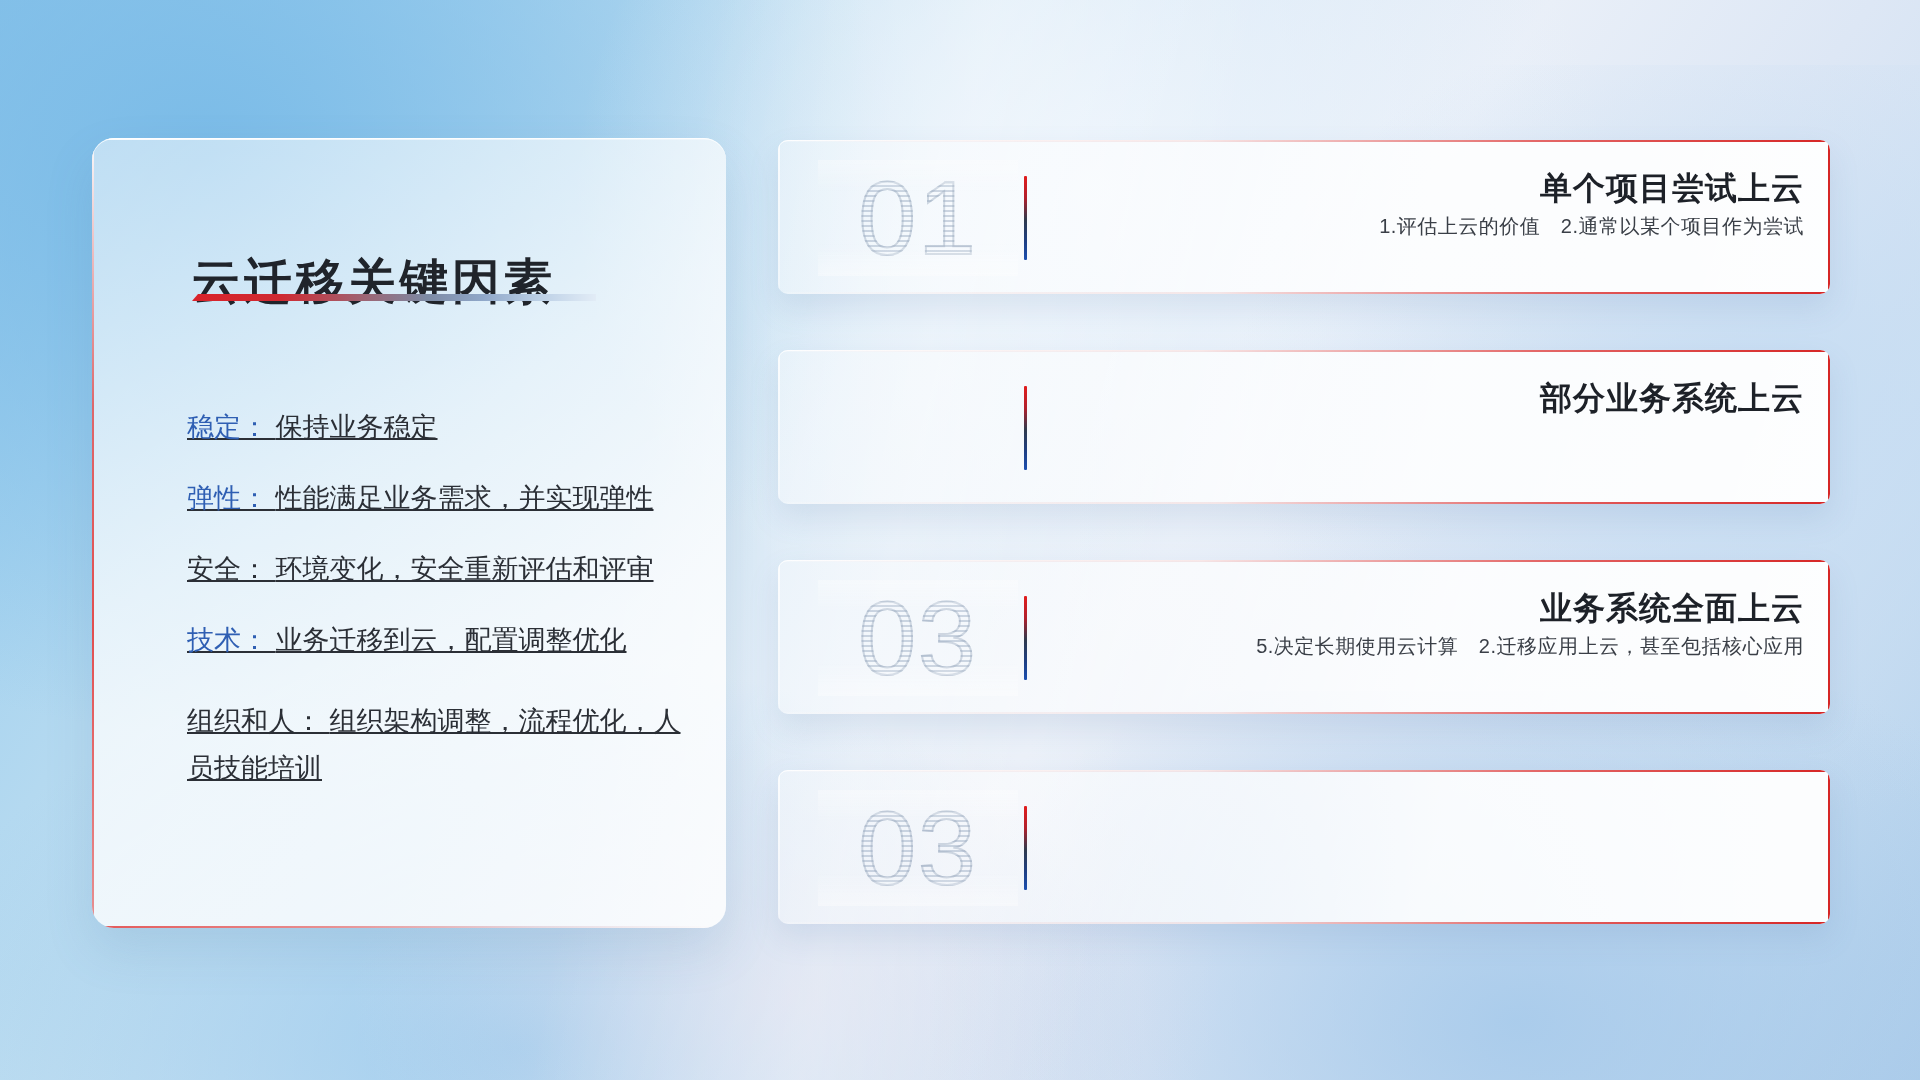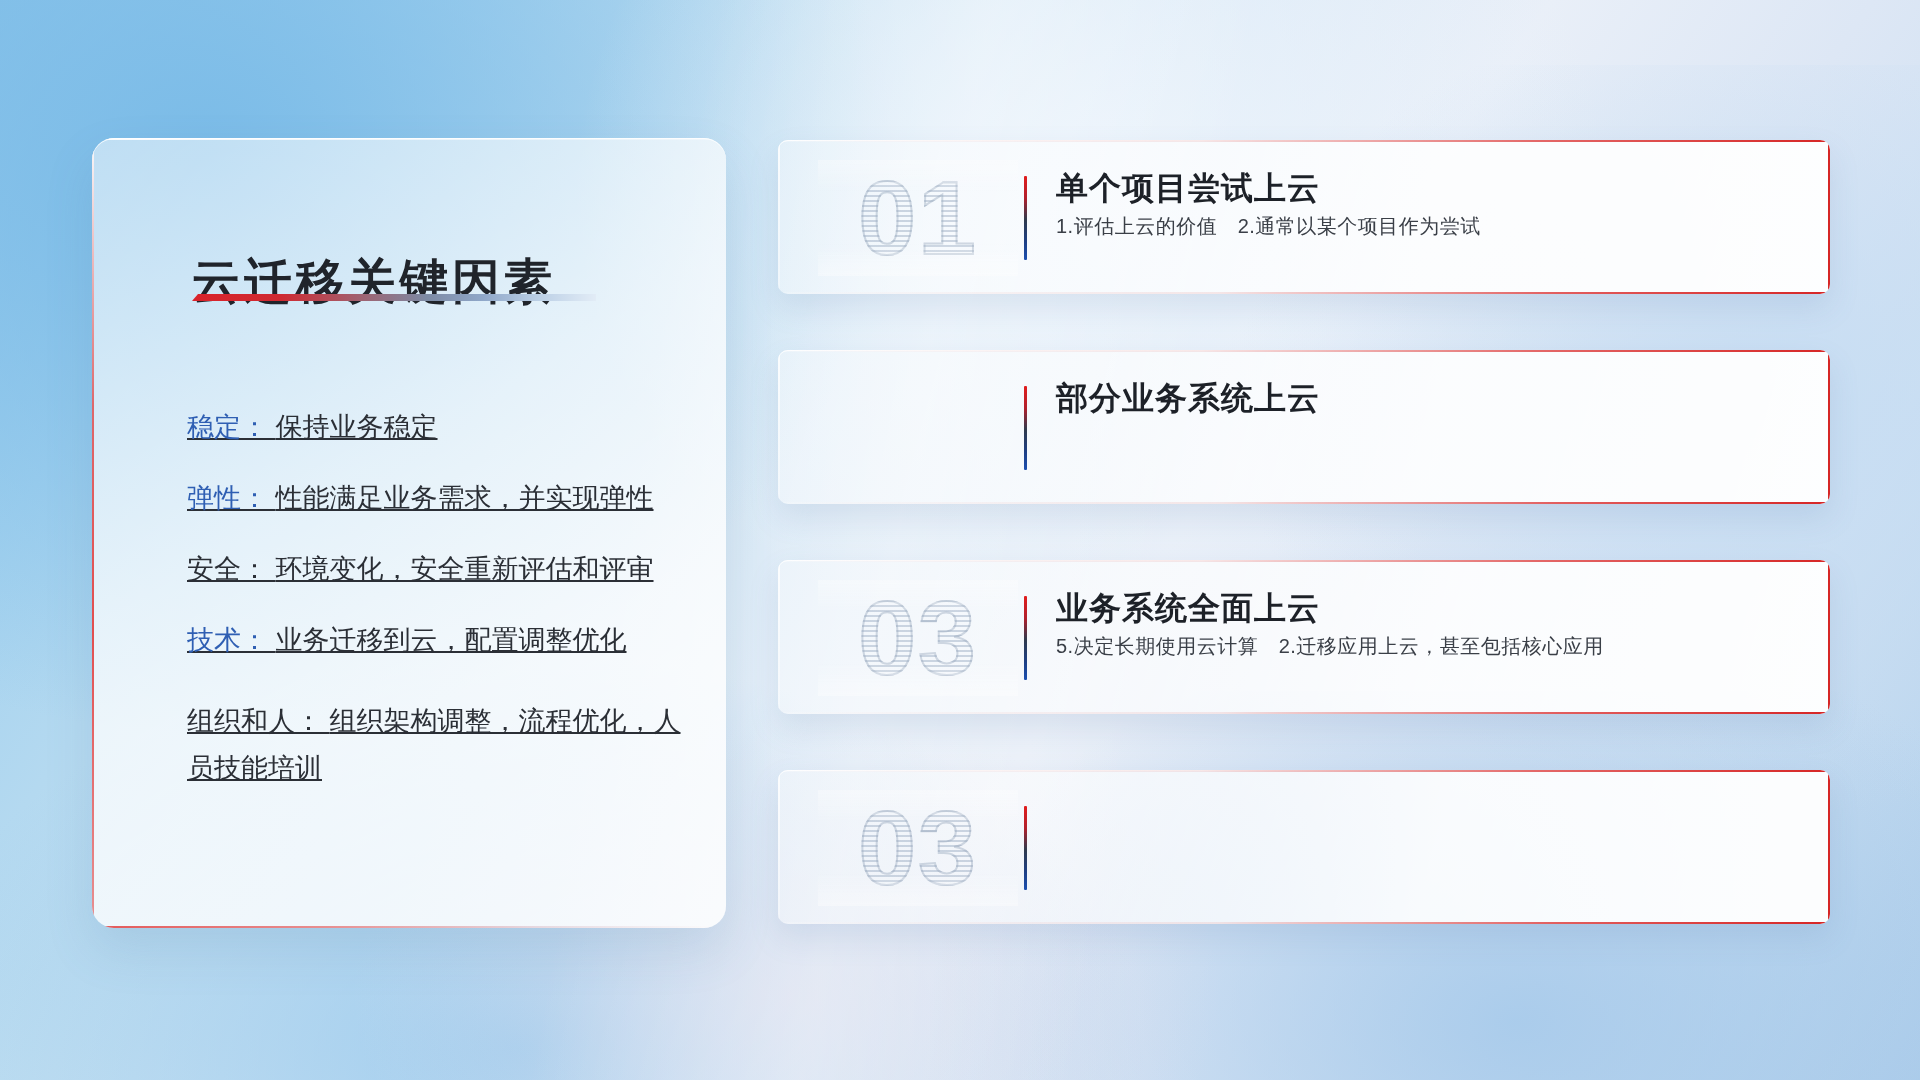--- a/index.html
+++ b/index.html
@@ -120,21 +120,21 @@
     background:linear-gradient(90deg, rgba(255,255,255,.2) 0%, rgba(236,190,190,.35) 42%, rgba(219,54,54,.8) 74%, rgba(214,38,38,1) 100%);
   }
   .step .b-left{
     position:absolute;left:0;top:0;bottom:0;width:2px;
     background:linear-gradient(180deg, rgba(255,255,255,.85), rgba(255,255,255,.35));
   }
 
   
   .step-num{
     position:absolute;left:40px;top:20px;width:200px;height:116px;
-    font-size:104px;font-weight:700;letter-spacing:2px;line-height:116px;
+    font-size:104px;font-weight:400;letter-spacing:2px;line-height:116px;
     text-align:center;
     color:transparent;
     -webkit-text-stroke:2px rgba(92,116,148,.42);
     background-image:repeating-linear-gradient(180deg,
         rgba(108,132,164,.50) 0px, rgba(108,132,164,.50) 2px,
         rgba(255,255,255,0) 2px, rgba(255,255,255,0) 5px);
     -webkit-background-clip:text;background-clip:text;
     opacity:.62;
     user-select:none;
   }
@@ -142,21 +142,21 @@
     content:"";position:absolute;inset:0;
     background:linear-gradient(180deg, rgba(255,255,255,.55) 0%, rgba(255,255,255,0) 28%, rgba(255,255,255,0) 72%, rgba(255,255,255,.6) 100%);
     pointer-events:none;
   }
 
   .step-bar{
     position:absolute;left:246px;top:36px;width:3px;height:84px;
     background:linear-gradient(180deg,#e11d1d 0%,#b3202c 26%,#303a4c 52%,#1e3f84 78%,#1b4fb0 100%);
     border-radius:1px;
   }
-  .step-text{position:absolute;left:278px;top:28px;right:26px;}
+  .step-text{position:absolute;left:278px;top:28px;right:26px;text-align:right;}
   .step-title{
     font-size:32px;font-weight:700;color:#1d2128;letter-spacing:1px;line-height:1.25;
     white-space:nowrap;
   }
   .step-sub{
     margin-top:5px;font-size:20px;color:#3a3f47;letter-spacing:.5px;
     white-space:nowrap;
   }
 </style>
 </head>

